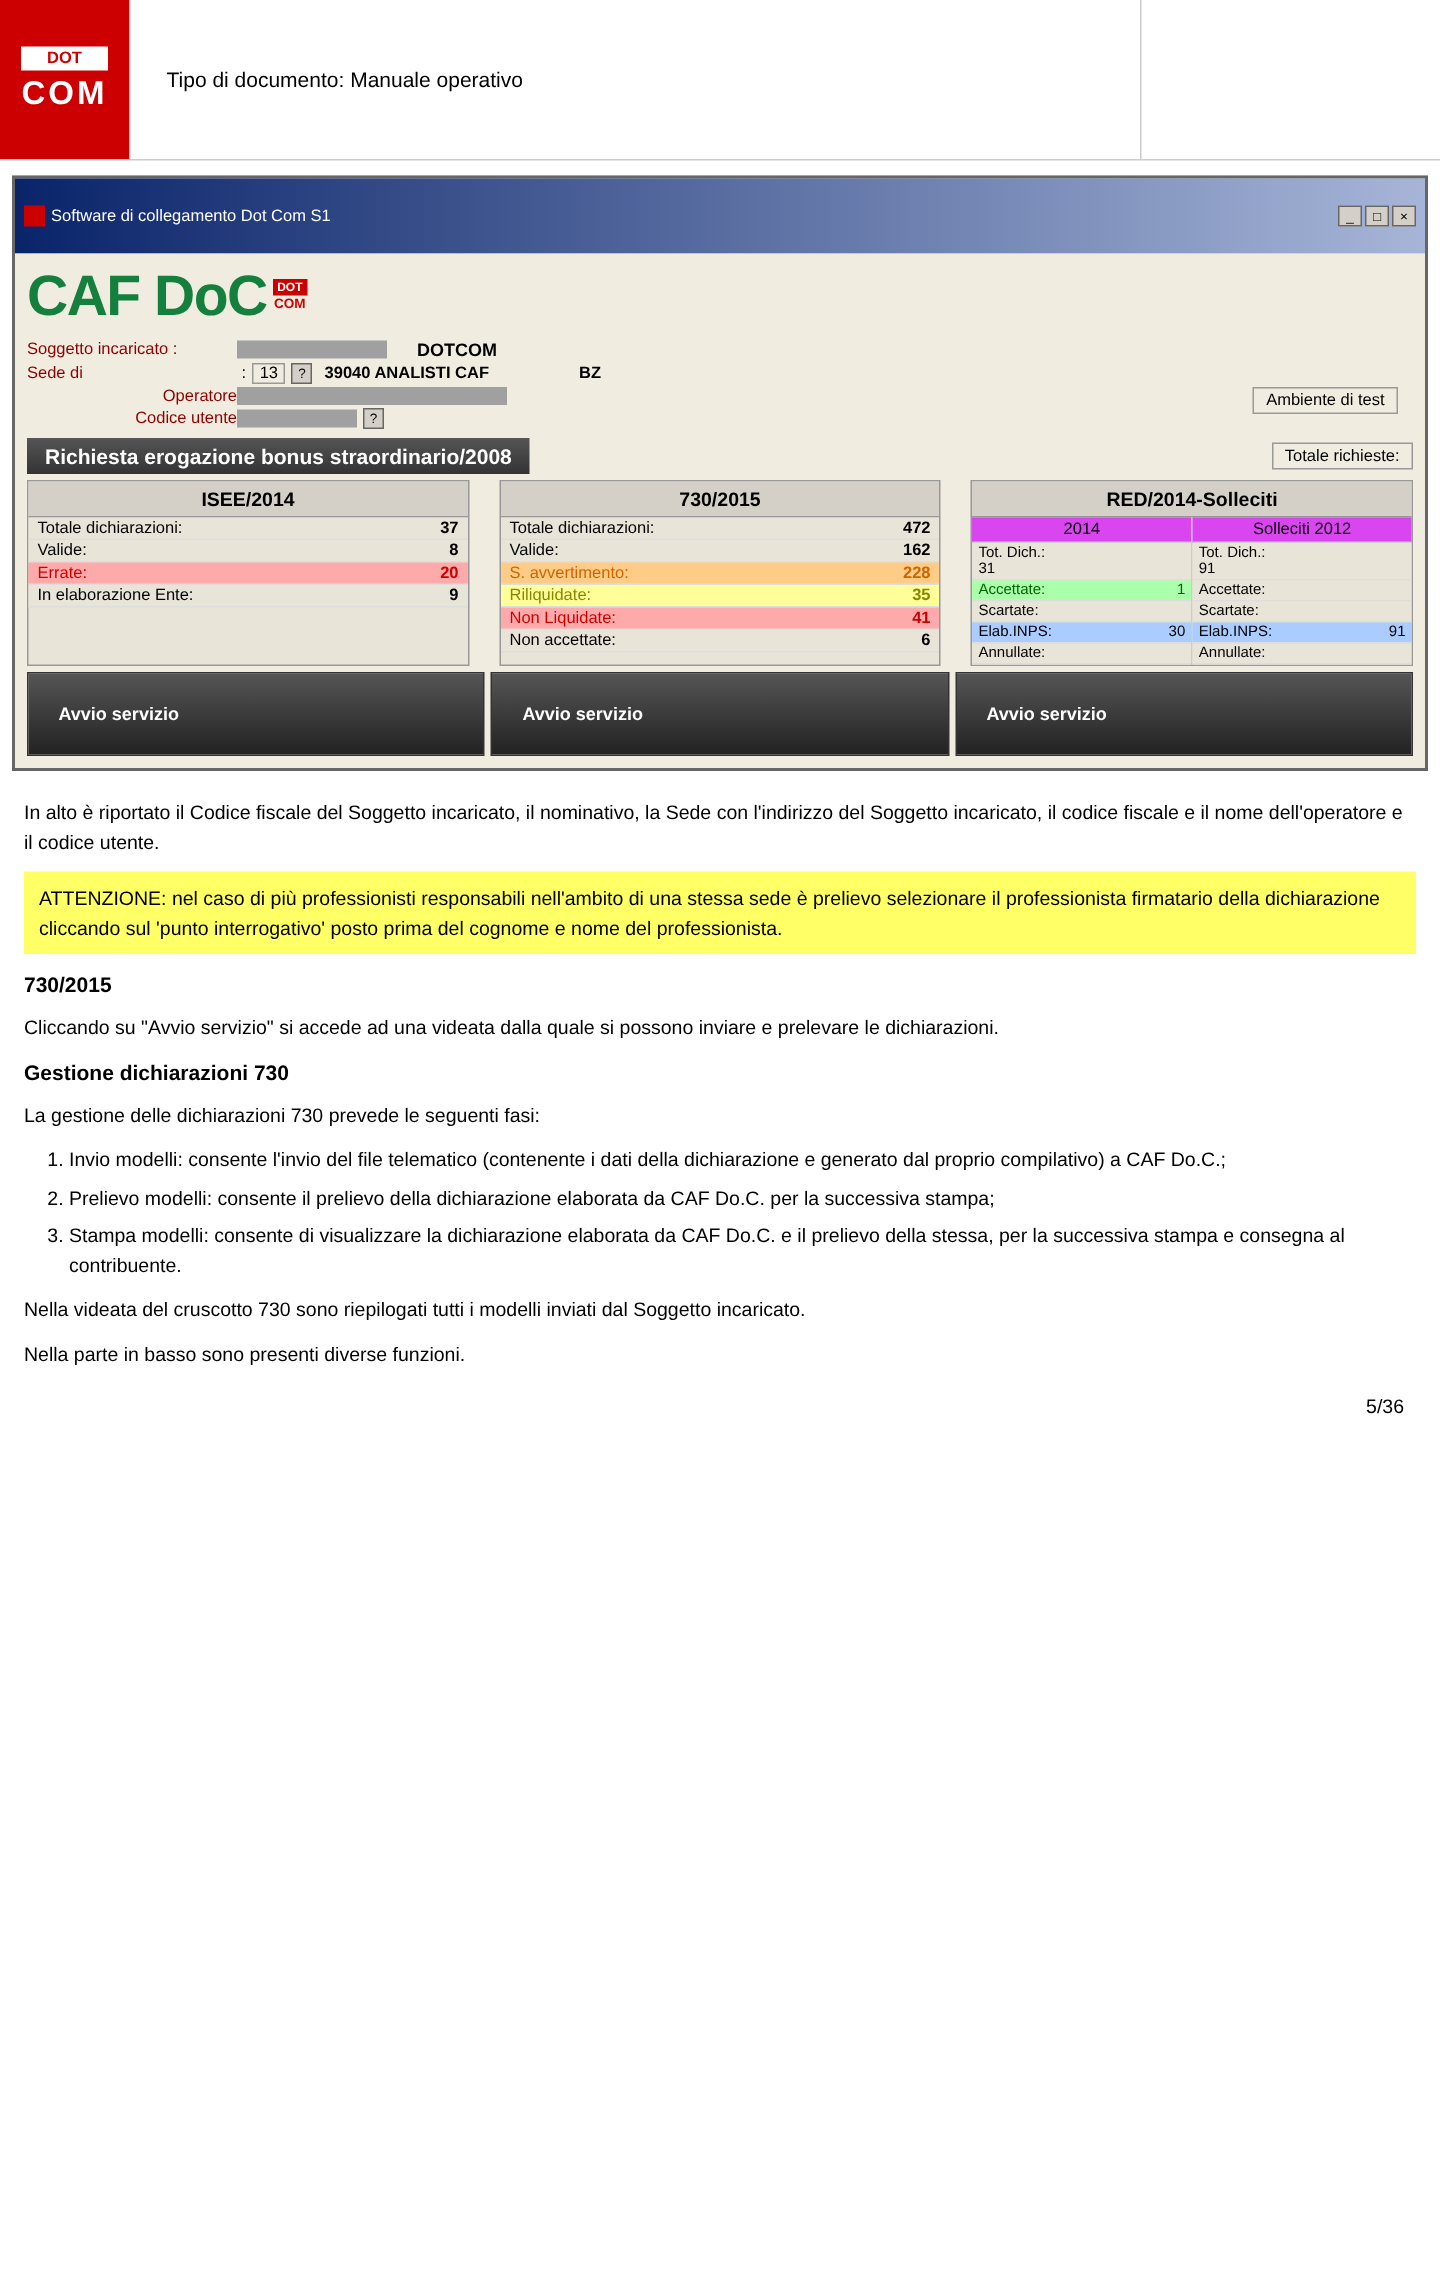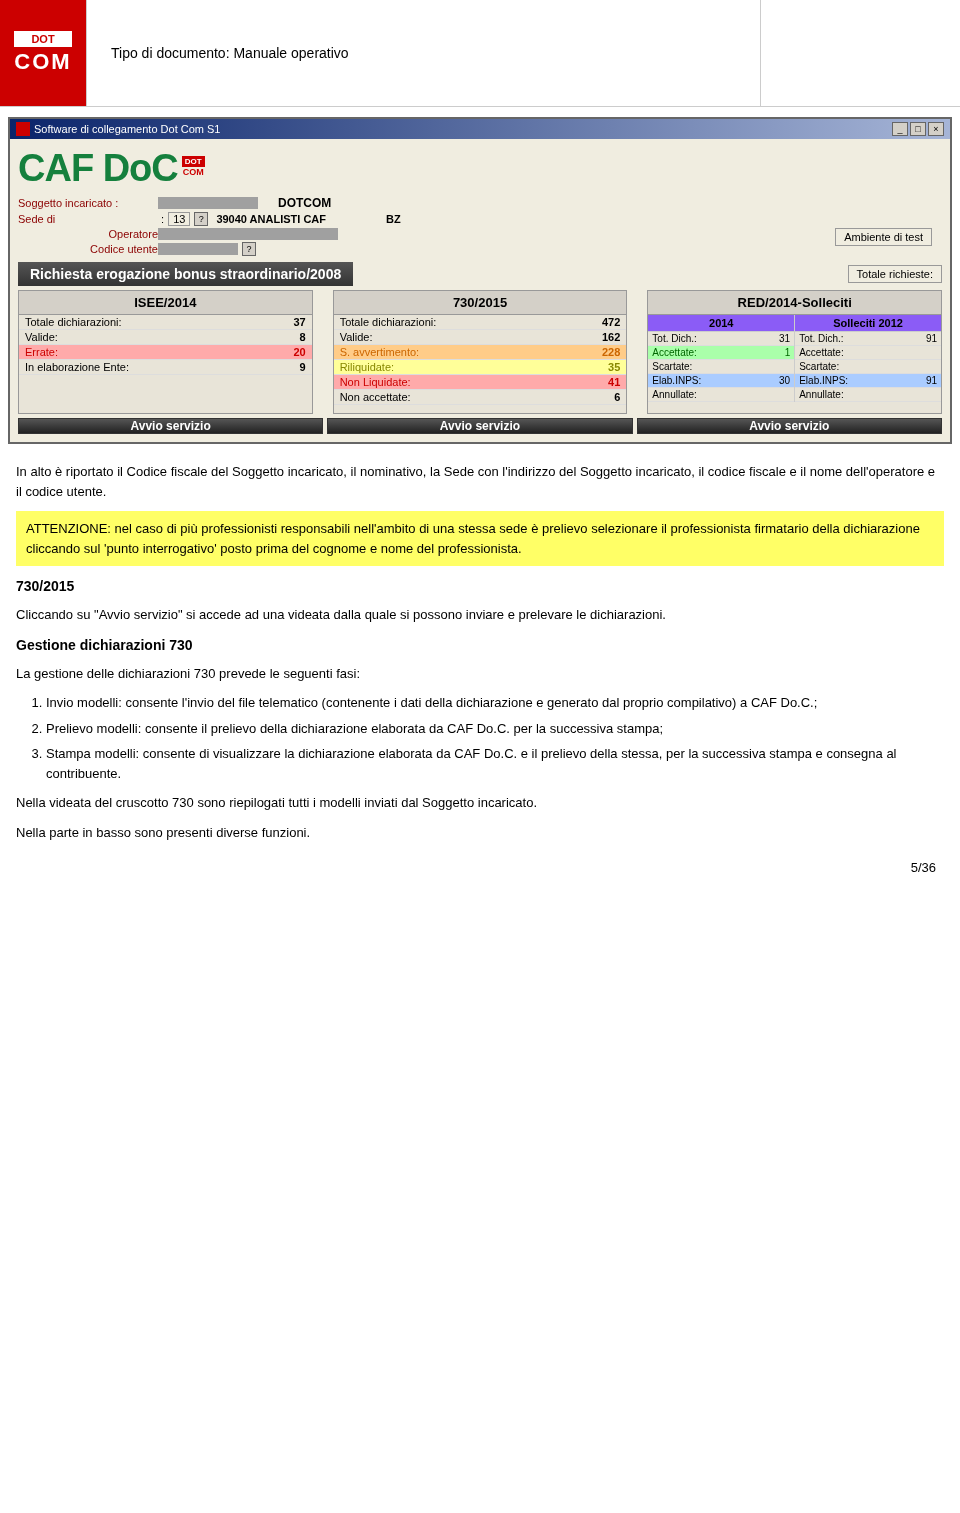--- a/index.html
+++ b/index.html
@@ -68,21 +68,21 @@
     
     .window-container {
       margin: 10px 8px;
       border: 2px solid #666;
       background: #d4d0c8;
     }
     .window-titlebar {
       background: linear-gradient(to right, #0a246a, #a6b5d7);
       color: #fff;
       font-size: 11px;
-      padding: 3px 6px;
+      padding: 18px 6px;
       display: flex;
       align-items: flex-start;
       justify-content: space-between;
     }
     .window-titlebar-left {
       display: flex;
       align-items: center;
       gap: 4px;
     }
     .win-icon {
@@ -279,49 +279,49 @@
       gap: 0;
     }
     .red-sub-col {
       flex: 1;
       border-right: 1px solid #ccc;
     }
     .red-sub-col:last-child { border-right: none; }
     .red-sub-header {
       text-align: center;
       font-size: 11px;
-      font-weight: bold;
+      font-weight: normal;
       padding: 2px;
-      background: #8b5cf6;
+      background: #d946ef;
       border-bottom: 1px solid #ccc;
     }
     .red-row {
       display: flex;
       justify-content: space-between;
       padding: 1px 4px;
       font-size: 10px;
       border-bottom: 1px solid #ddd;
     }
-    .red-row.r-normal { background: #e8e4d8; }
+    .red-row.r-normal { background: #e8e4d8; flex-direction: column; }
     .red-row.r-green { background: #aaffaa; color: #006600; }
     .red-row.r-blue { background: #aaccff; }
 
     
     .avvio-row {
       display: flex;
       gap: 4px;
       margin-top: 4px;
     }
     .avvio-btn {
       flex: 1;
       background: linear-gradient(to bottom, #555, #222);
       color: #fff;
       border: 1px solid #333;
-      padding: 0;
-      text-align: center;
+      padding: 20px;
+      text-align: left;
       font-size: 12px;
       font-weight: bold;
       cursor: pointer;
     }
 
     
     .text-content {
       padding: 8px 16px;
       font-size: 13px;
       line-height: 1.5;

